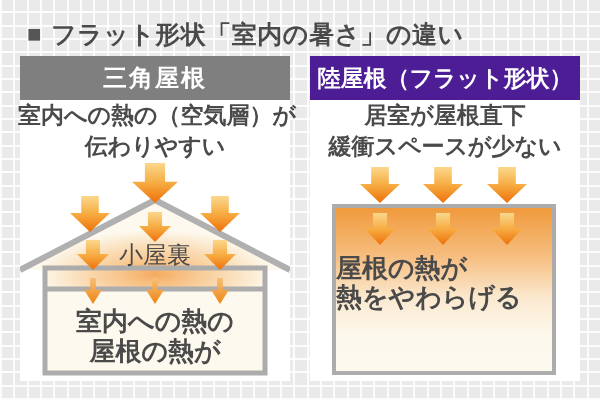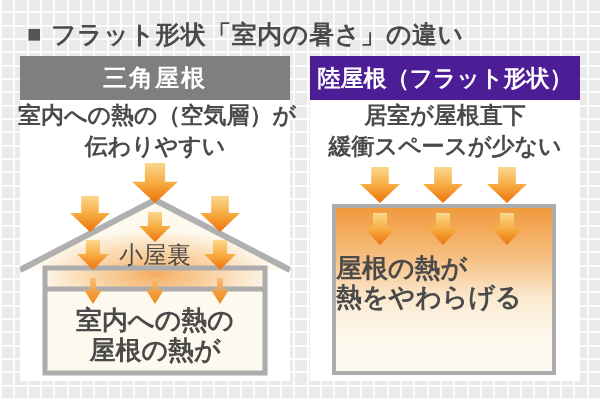--- a/index.html
+++ b/index.html
@@ -41,21 +41,21 @@
     background:linear-gradient(180deg,#f6bf79 0%,#ee8613 100%);
     clip-path:polygon(34% 0%,66% 0%,66% 45%,100% 45%,50% 100%,0% 45%,34% 45%);
   }
   .house-svg{position:absolute;left:0;top:130px;width:270px;height:195px;}
   .attic-label{
     position:absolute;top:183px;left:0;right:0;text-align:center;
     font-weight:normal;font-size:24px;color:#4a4a4a;
   }
   .room-note{
     position:absolute;top:250px;left:0;right:0;text-align:center;
-    font-weight:bold;font-size:26px;line-height:30px;color:#4a4a4a;white-space:nowrap;font-family:Liberation Serif, serif;
+    font-weight:bold;font-size:26px;line-height:30px;color:#4a4a4a;white-space:nowrap;
   }
   .flatbox{
     position:absolute;left:22px;top:148px;width:216px;height:163px;
     border:4px solid #acacac;
     background:linear-gradient(180deg,#f09a3c 0%,#f6be80 30%,#fbe9cf 55%,#fdf8ec 78%,#fdf9ef 100%);
   }
   .box-note{
     position:absolute;top:46px;left:0;right:0;
     font-weight:bold;font-size:26px;line-height:29px;color:#4a4a4a;white-space:nowrap;
   }

